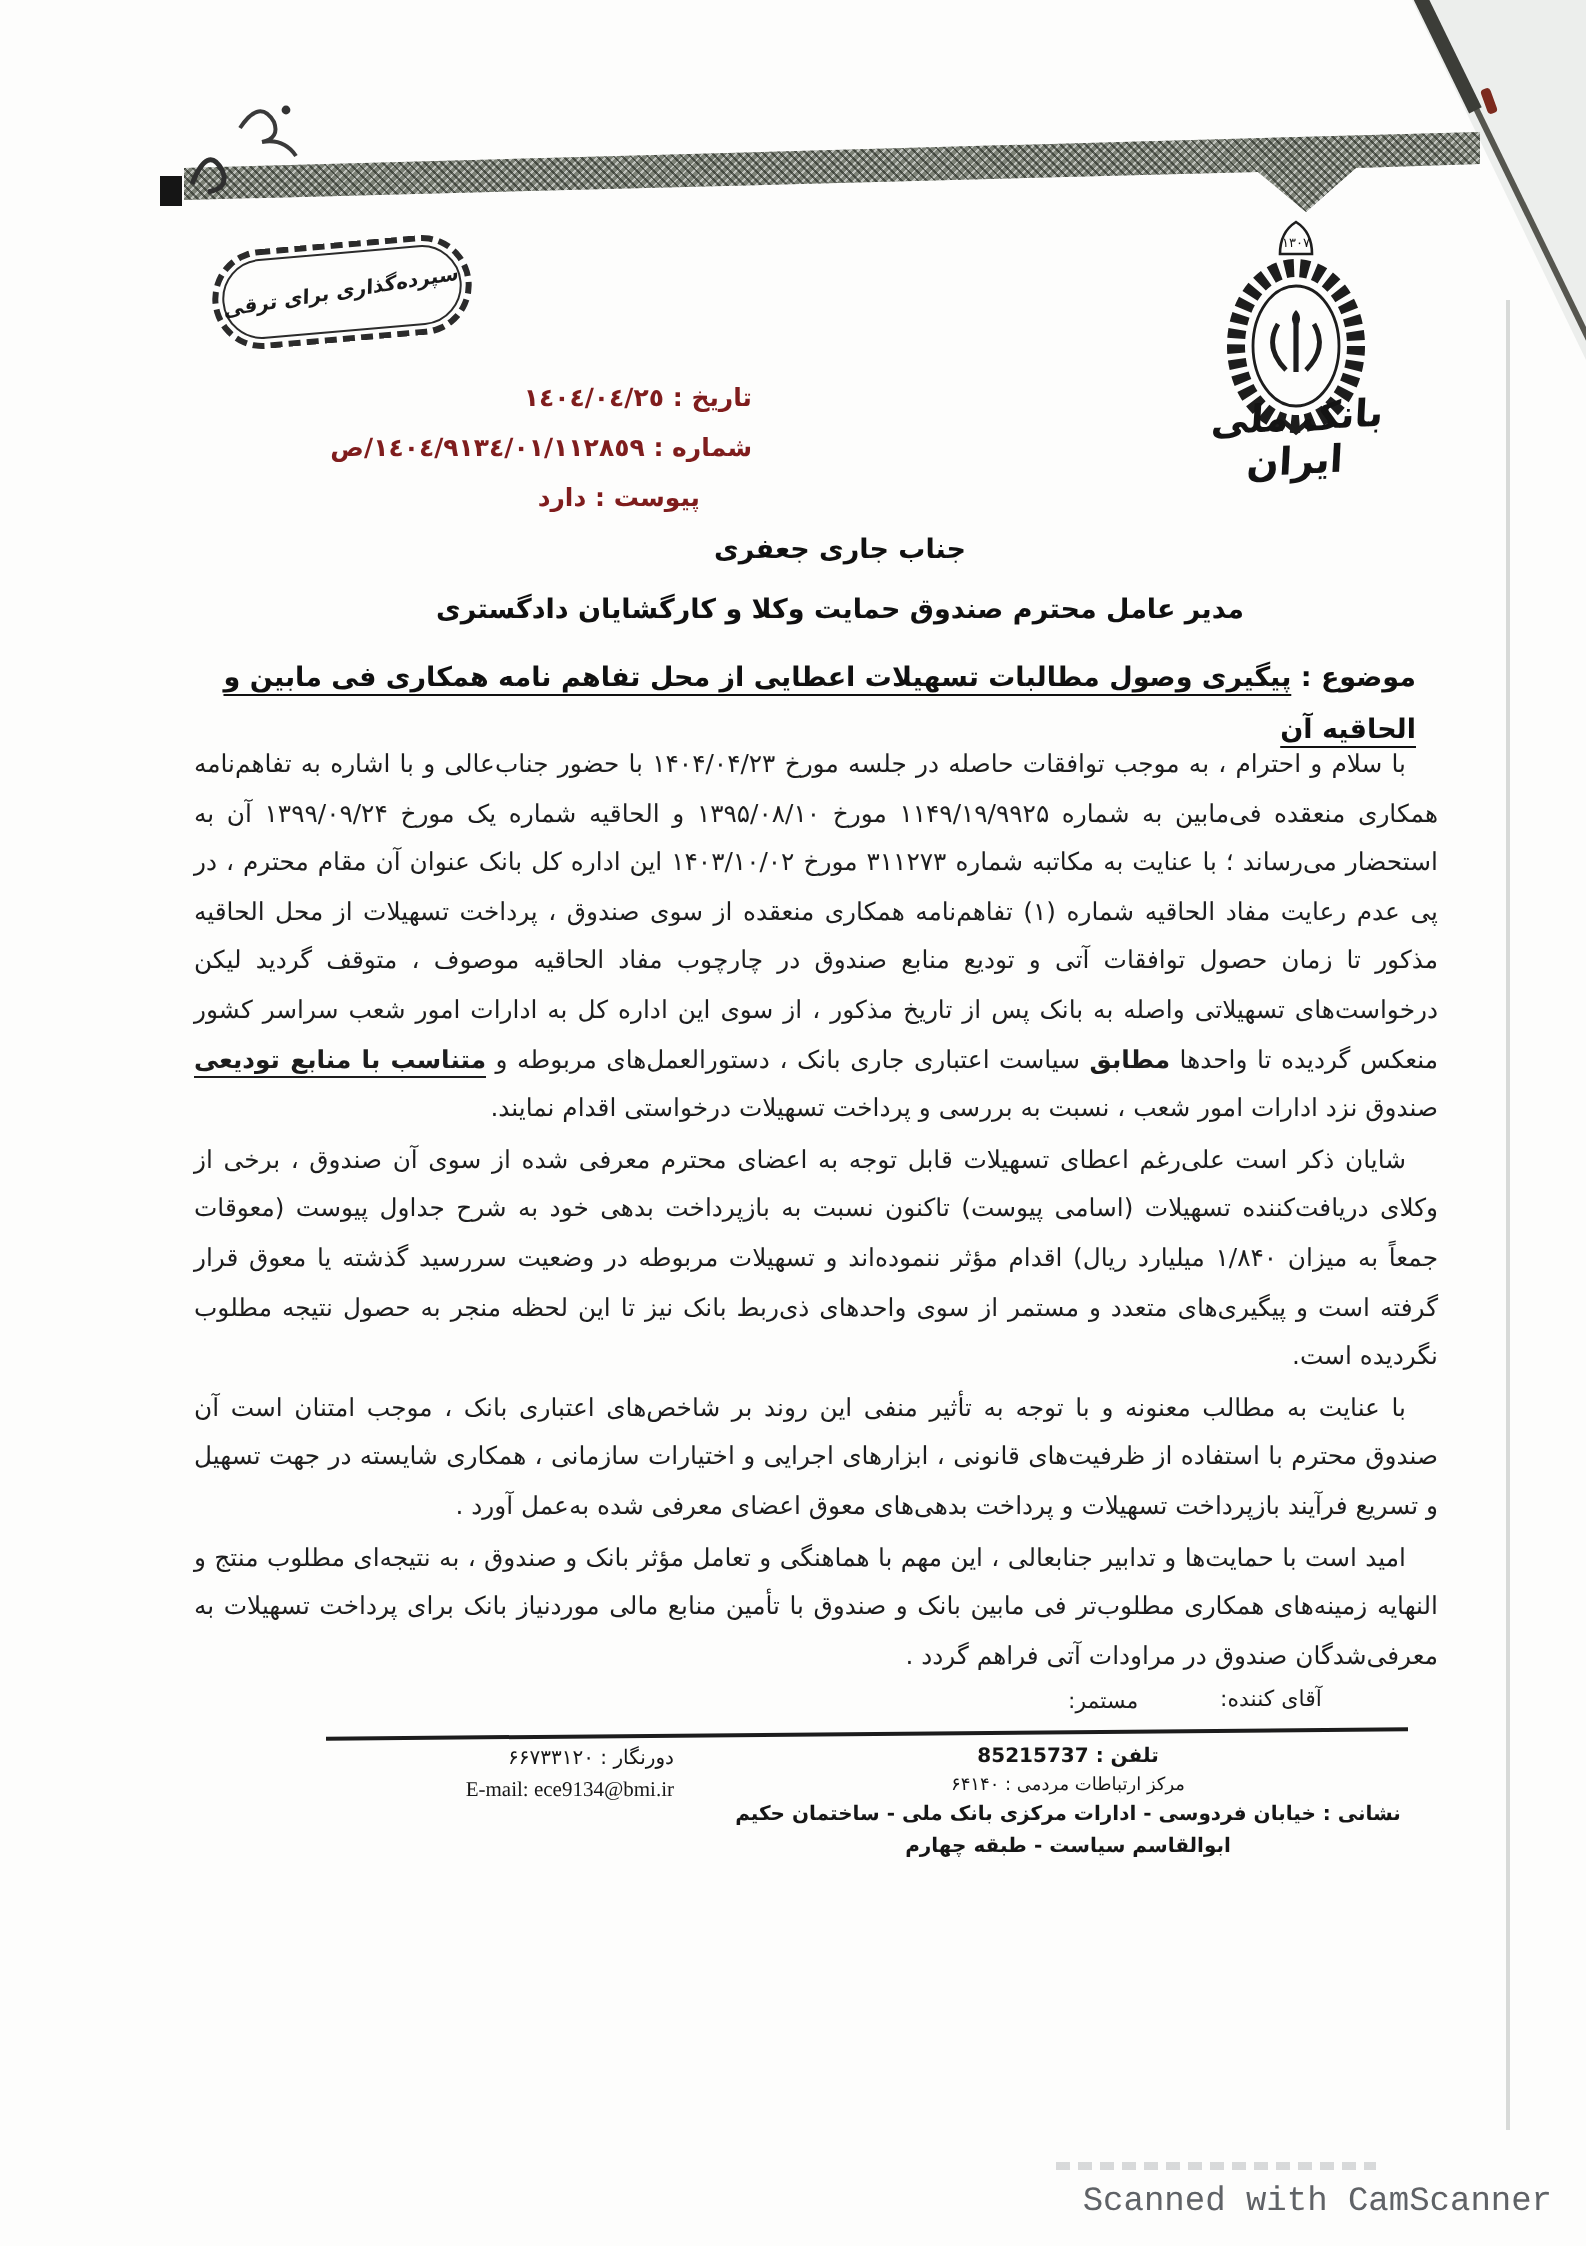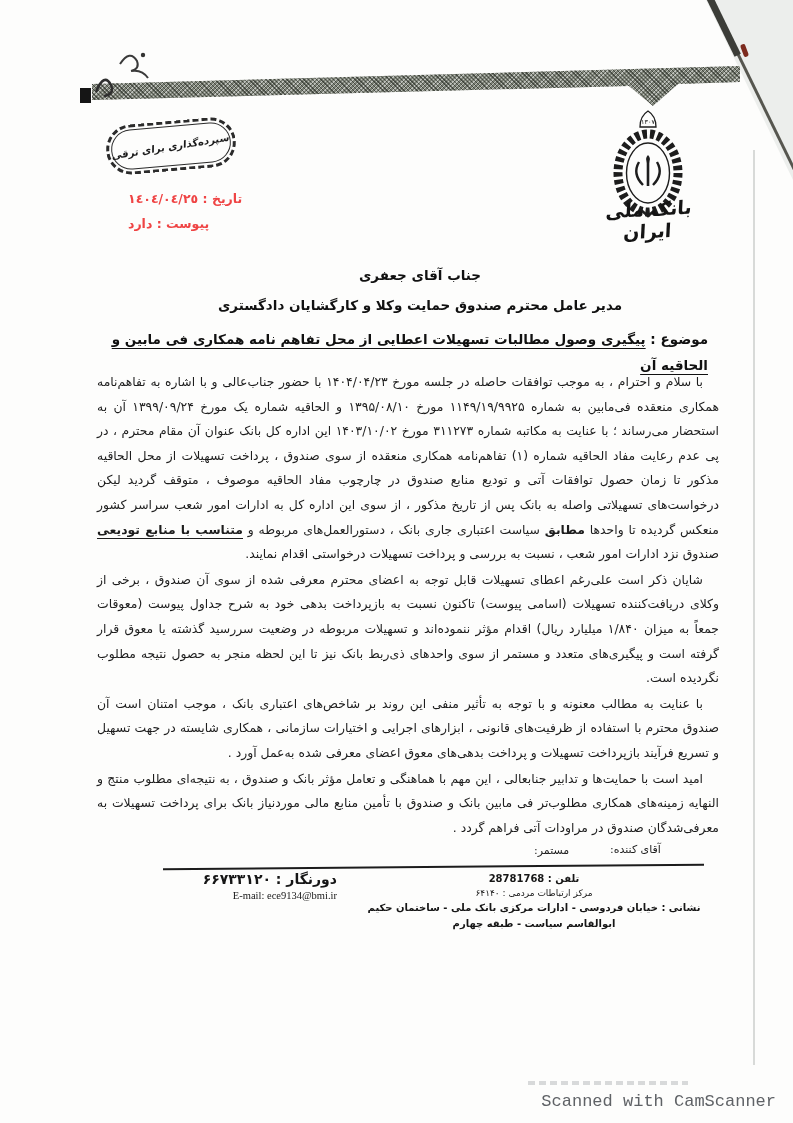--- a/index.html
+++ b/index.html
@@ -62,22 +62,22 @@
   }
   .stamp-inner{position:absolute;inset:2px;border:1.5px solid #2b2b2b;border-radius:22px;}
   .stamp-text{
     position:relative;font-size:10px;font-weight:bold;direction:rtl;color:#1a1a1a;
     transform:skewX(-10deg) rotate(-4deg);white-space:nowrap;
   }
 
   
   .meta{
     position:absolute;left:128px;top:186px;width:248px;
-    direction:rtl;text-align:left;font-weight:bold;font-size:12.5px;line-height:25px;
-    color:#ef4444;
+    direction:rtl;text-align:right;font-weight:bold;font-size:12.5px;line-height:25px;
+    color:#7f1d1d;
   }
   .meta-row.indent{padding-left:0;padding-right:26px;}
 
   
   .recipient{
     position:absolute;left:110px;top:260px;width:620px;direction:rtl;text-align:center;
     font-weight:bold;font-size:13.5px;line-height:30px;color:#111;
   }
 
   
@@ -105,21 +105,21 @@
   }
   .footer-right{
     position:absolute;left:363px;top:871px;width:342px;direction:rtl;text-align:center;color:#161616;
   }
   .f-phone{font-size:10px;font-weight:bold;line-height:15px;}
   .f-cc{font-size:9px;line-height:14px;}
   .f-addr1,.f-addr2{font-size:10px;font-weight:bold;line-height:15.5px;}
   .footer-left{
     position:absolute;left:113px;top:872px;width:224px;direction:rtl;text-align:right;color:#161616;
   }
-  .f-fax{font-size:14px;font-weight:bold;line-height:15px;}
+  .f-fax{font-size:10px;font-weight:normal;line-height:15px;}
   .f-email{font-size:10.5px;line-height:17px;text-align:right;font-family:"Liberation Serif",serif;}
 </style>
 </head>
 <body>
 
 <div class="page">
 
   <div class="corner-shade"></div>
   <div class="fold-line"></div>
   <div class="fold-line-thick"></div>
@@ -150,28 +150,32 @@
   <div class="stamp">
     <div class="stamp-inner"></div>
     <span class="stamp-text">سپرده‌گذاری برای ترقی</span>
   </div>
 
   <div class="meta">
     <div class="meta-row">
       <span>تاریخ :</span>
       <span>١٤٠٤/٠٤/٢٥</span>
     </div>
+    <div class="meta-row">
+      <span>شماره :</span>
+      <span>١٤٠٤/٩١٣٤/٠١/١١٢٨٥٩/ص</span>
+    </div>
     <div class="meta-row indent">
       <span>پیوست :</span>
       <span>دارد</span>
     </div>
   </div>
 
   <div class="recipient">
-    <div>جناب آقای جعفری</div>
+    <div>جناب جاری جعفری</div>
     <div>مدیر عامل محترم صندوق حمایت وکلا و کارگشایان دادگستری</div>
   </div>
 
   <div class="subject">
     <span class="subject-label">موضوع :</span>
     <span class="subject-text">پیگیری وصول مطالبات تسهیلات اعطایی از محل تفاهم نامه همکاری فی مابین و الحاقیه آن</span>
   </div>
 
   <div class="body-text">
       <p><span>با سلام و احترام ، به موجب توافقات حاصله در جلسه مورخ ۱۴۰۴/۰۴/۲۳ با حضور جناب‌عالی و با اشاره به تفاهم‌نامه همکاری منعقده فی‌مابین به شماره ۱۱۴۹/۱۹/۹۹۲۵ مورخ ۱۳۹۵/۰۸/۱۰ و الحاقیه شماره یک مورخ ۱۳۹۹/۰۹/۲۴ آن به استحضار می‌رساند ؛ با عنایت به مکاتبه شماره ۳۱۱۲۷۳ مورخ ۱۴۰۳/۱۰/۰۲ این اداره کل بانک عنوان آن مقام محترم ، در پی عدم رعایت مفاد الحاقیه شماره (۱) تفاهم‌نامه همکاری منعقده از سوی صندوق ، پرداخت تسهیلات از محل الحاقیه مذکور تا زمان حصول توافقات آتی و تودیع منابع صندوق در چارچوب مفاد الحاقیه موصوف ، متوقف گردید لیکن درخواست‌های تسهیلاتی واصله به بانک پس از تاریخ مذکور ، از سوی این اداره کل به ادارات امور شعب سراسر کشور منعکس گردیده تا واحدها </span><span class="seg-b">مطابق</span><span> سیاست اعتباری جاری بانک ، دستورالعمل‌های مربوطه و </span><span class="seg-u">متناسب با منابع تودیعی</span><span> صندوق نزد ادارات امور شعب ، نسبت به بررسی و پرداخت تسهیلات درخواستی اقدام نمایند.</span></p>
@@ -180,21 +184,21 @@
       <p><span>امید است با حمایت‌ها و تدابیر جنابعالی ، این مهم با هماهنگی و تعامل مؤثر بانک و صندوق ، به نتیجه‌ای مطلوب منتج و النهایه زمینه‌های همکاری مطلوب‌تر فی مابین بانک و صندوق با تأمین منابع مالی موردنیاز بانک برای پرداخت تسهیلات به معرفی‌شدگان صندوق در مراودات آتی فراهم گردد .</span></p>
     </div>
 
   <span class="actor-label">آقای کننده:</span>
   <span class="phone-label">مستمر:</span>
   <div class="footer-rule"></div>
 
   <div class="footer-right">
     <div class="f-phone">
       <span>تلفن :</span>
-      <span>28781768</span>
+      <span>85215737</span>
     </div>
     <div class="f-cc">
       <span>مرکز ارتباطات مردمی :</span>
       <span>۶۴۱۴۰</span>
     </div>
     <div class="f-addr1">نشانی : خیابان فردوسی - ادارات مرکزی بانک ملی - ساختمان حکیم</div>
     <div class="f-addr2">ابوالقاسم سیاست - طبقه چهارم</div>
   </div>
 
   <div class="footer-left">

